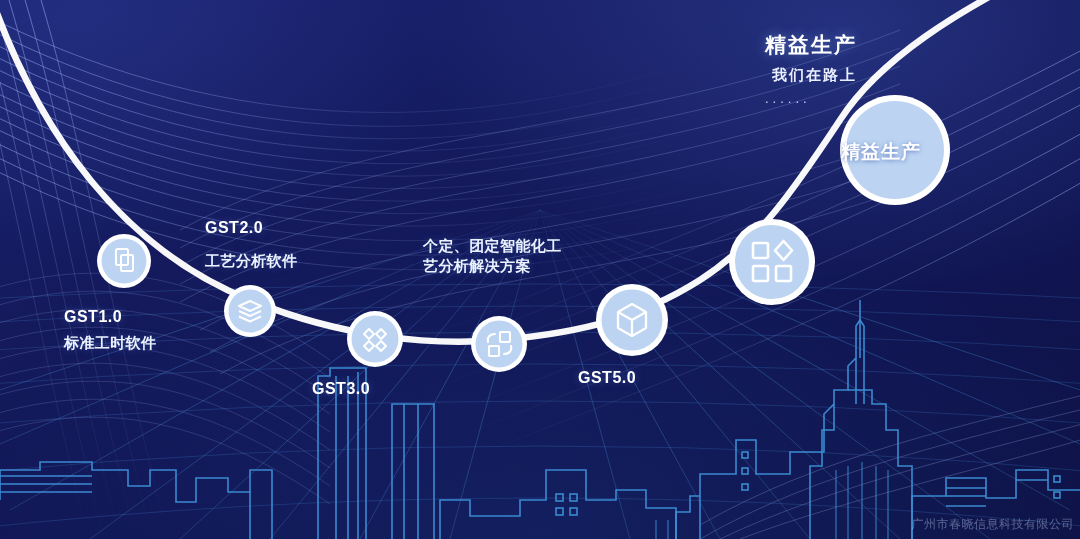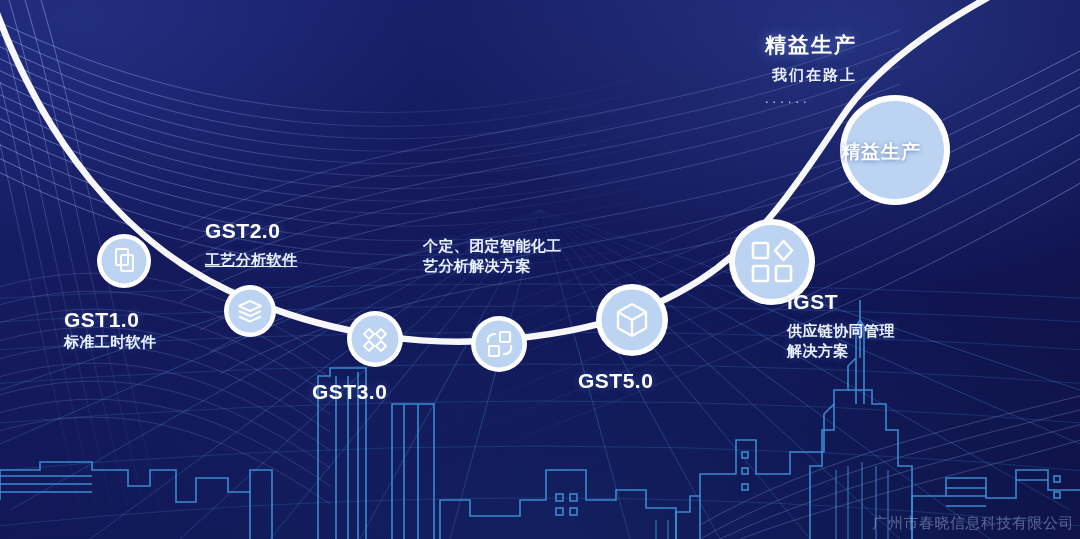--- a/index.html
+++ b/index.html
@@ -13,42 +13,42 @@
     position:relative;width:1080px;height:539px;overflow:hidden;
     background:
       radial-gradient(ellipse 700px 420px at 78% 6%, rgba(60,82,175,.42) 0%, rgba(26,35,106,0) 62%),
       radial-gradient(ellipse 620px 380px at 8% 4%, rgba(52,70,160,.34) 0%, rgba(20,28,92,0) 60%),
       radial-gradient(ellipse 900px 460px at 50% 100%, rgba(22,40,110,.55) 0%, rgba(15,20,72,0) 70%),
       linear-gradient(160deg,#1a2272 0%,#141a5c 35%,#111655 60%,#0d1244 100%);
   }
   .layer{position:absolute;left:0;top:0;width:1080px;height:539px;}
   .lbl{position:absolute;color:#ffffff;}
   .node-title{
-    font-weight:bold;font-size:21px;letter-spacing:.5px;
+    font-weight:bold;font-size:16px;letter-spacing:.5px;
     color:#ffffff;white-space:nowrap;
     text-shadow:0 0 10px rgba(120,160,255,.35);
   }
   .node-sub{
     font-size:15px;font-weight:bold;line-height:1.35;color:#eaf1ff;
     white-space:pre-line;letter-spacing:.4px;
     text-shadow:0 0 8px rgba(90,130,230,.35);
   }
   .hero-title{
     font-size:21px;font-weight:bold;color:#ffffff;letter-spacing:2px;
     text-shadow:0 0 12px rgba(140,180,255,.45);
   }
   .hero-sub{
     font-size:15px;font-weight:bold;color:#e8eeff;letter-spacing:2px;margin-top:7px;text-align:right;
   }
   .hero-dots{
     font-size:13px;color:#c8d6f7;letter-spacing:4px;margin-top:6px;
   }
   .wm{
     position:absolute;right:6px;bottom:6px;
-    font-size:15px;color:rgba(195,210,240,.42);
+    font-size:12px;color:rgba(195,210,240,.42);
     letter-spacing:.5px;white-space:nowrap;
   }
   .big-circle-label{
     position:absolute;color:#ffffff;font-size:19px;font-weight:bold;
     letter-spacing:1px;white-space:nowrap;
     text-shadow:0 1px 4px rgba(40,70,160,.6);
   }
 </style>
 </head>
 <body>
@@ -303,42 +303,37 @@
   <div class="big-circle-label" style="left:841px;top:139px;">精益生产</div>
 
   <div class="lbl" style="left:765px;top:31px;">
     <div class="hero-title">精益生产</div>
     <div class="hero-sub">我们在路上</div>
     <div class="hero-dots">......</div>
   </div>
 
   <div class="lbl" style="left:64px;top:308px;">
     <div class="node-title">GST1.0</div>
-    <div class="node-sub" style="">标准工时软件</div>
+    <div class="node-sub" style="margin-top:7px;">标准工时软件</div>
   </div>
 
   <div class="lbl" style="left:205px;top:219px;">
     <div class="node-title">GST2.0</div>
-    <div class="node-sub" style="margin-top:7px;text-decoration:underline;">工艺分析软件</div>
+    <div class="node-sub" style="margin-top:14px;">工艺分析软件</div>
   </div>
 
   <div class="lbl" style="left:288px;top:380px;margin-left:24px;">
     <div class="node-title">GST3.0</div>
   </div>
 
   <div class="lbl" style="left:423px;top:220px;">
     <div class="node-sub" style="margin-top:16px;">个定、团定智能化工
 艺分析解决方案</div>
   </div>
 
   <div class="lbl" style="left:578px;top:369px;">
     <div class="node-title">GST5.0</div>
   </div>
 
-  <div class="lbl" style="left:787px;top:290px;">
-    <div class="node-title">iGST</div>
-    <div class="node-sub" style="margin-top:7px;">供应链协同管理
-解决方案</div>
-  </div>
 
   <div class="wm">广州市春晓信息科技有限公司</div>
 
 </div>
 
 </body></html>

